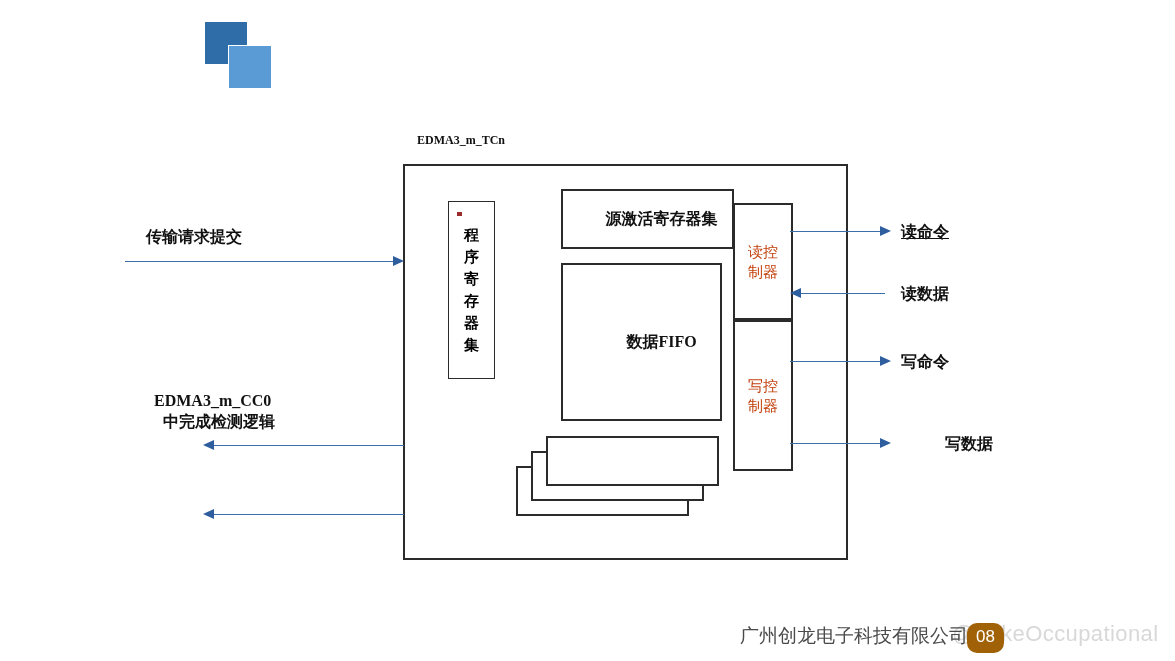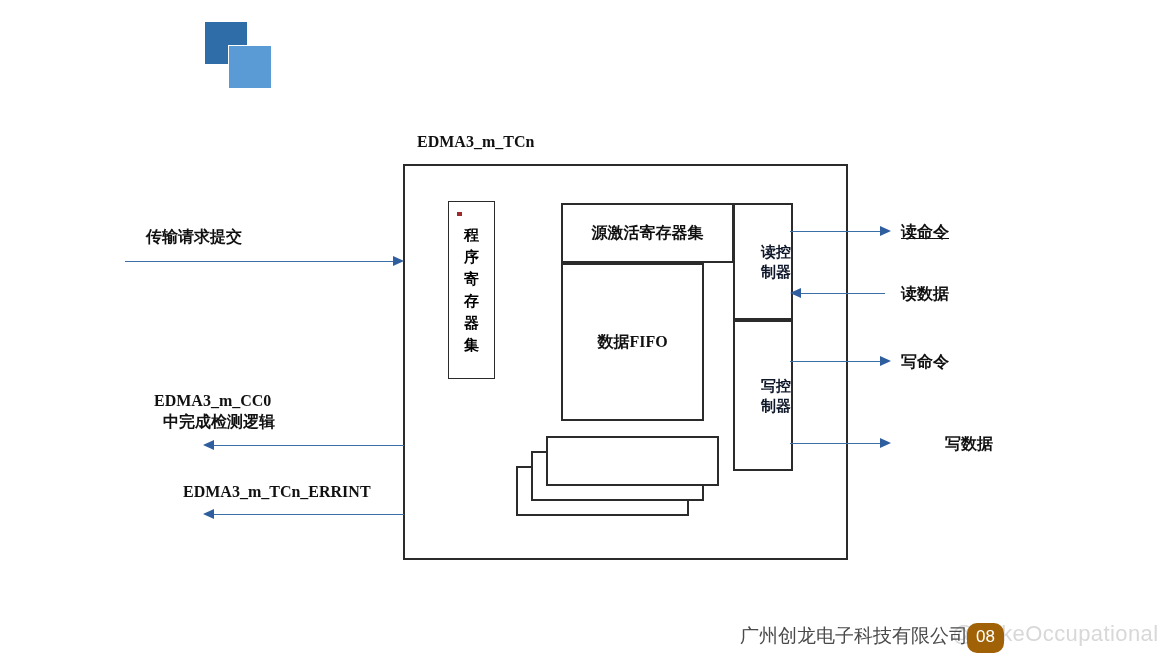--- a/index.html
+++ b/index.html
@@ -81,21 +81,21 @@
   }
 
   
   #tc-outer {
     left: 403px; top: 164px;
     width: 445px; height: 396px;
   }
   #tc-outer-label {
     left: 417px; top: 133px;
     font-family: "Liberation Serif", "DejaVu Serif", serif;
-    font-size: 16px;
+    font-size: 12px;
     font-weight: bold;
   }
 
   
   #prog-reg-box {
     left: 448px; top: 201px;
     width: 47px; height: 178px;
     border-width: 1.5px;
   }
   #prog-reg-dot {
@@ -116,26 +116,26 @@
     display: block;
     text-align: center;
     font-family: "Liberation Serif", "DejaVu Serif", serif;
     font-size: 15px;
     font-weight: bold;
     line-height: 22px;
   }
 
   
   #src-reg-box {
-    left: 561px; top: 203px;
-    width: 173px; height: 60px;
+    left: 561px; top: 189px;
+    width: 173px; height: 60px; padding-left: 14px;
   }
   #data-fifo-box {
     left: 561px; top: 263px;
-    width: 143px; height: 158px;
+    width: 161px; height: 158px; padding-left: 20px;
   }
   #dst-fifo-box {
     left: 561px; top: 421px;
     width: 173px; height: 50px;
     z-index: 5;
   }
   .stack-box {
     position: absolute;
     box-sizing: border-box;
     background: #ffffff;
@@ -165,26 +165,26 @@
   }
   #write-ctrl-box {
     left: 733px; top: 320px;
     width: 60px; height: 151px;
   }
   .ctrl-text {
     position: absolute;
     left: 0; right: 0;
     top: 50%;
     transform: translateY(-50%);
-    text-align: right;
+    text-align: center;
     font-family: "Liberation Serif", "DejaVu Serif", serif;
     font-size: 15px;
-    font-weight: bold;
+    font-weight: normal;
     line-height: 20px;
-    color: #0f172a;
+    color: #c2410c;
   }
 
   
   .blk-line {
     position: absolute;
     background: #2b2b2b;
   }
 
   
   .arrow-line {
@@ -317,21 +317,20 @@
 
   <div class="sig-label" style="left:146px; top:226px;">传输请求提交</div>
   <div class="arrow-line" style="left:125px; top:261px; width:270px;"></div>
   <div class="arrow-head right" style="left:393px; top:256px;"></div>
 
   <div class="sig-label" style="left:154px; top:390px;">EDMA3_m_CC0</div>
   <div class="sig-label" style="left:163px; top:411px;text-align:right;">中完成检测逻辑</div>
   <div class="arrow-line" style="left:213px; top:445px; width:191px;"></div>
   <div class="arrow-head left" style="left:203px; top:440px;"></div>
 
-  <div class="sig-label" style="left:183px; top:481px;">EDMA3_m_TCn_ERRINT</div>
   <div class="arrow-line" style="left:213px; top:514px; width:191px;"></div>
   <div class="arrow-head left" style="left:203px; top:509px;"></div>
 
   <div class="arrow-line" style="left:790px; top:231px; width:93px;"></div>
   <div class="arrow-head right" style="left:880px; top:226px;"></div>
   <div class="sig-label" style="left:901px; top:221px;text-decoration:underline;">读命令</div>
 
   <div class="arrow-line" style="left:800px; top:293px; width:85px;"></div>
   <div class="arrow-head left" style="left:790px; top:288px;"></div>
   <div class="sig-label" style="left:901px; top:283px;">读数据</div>

